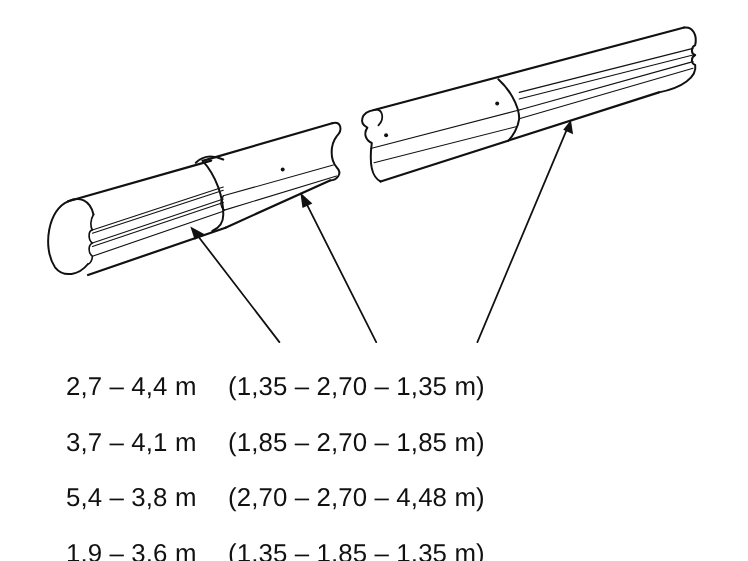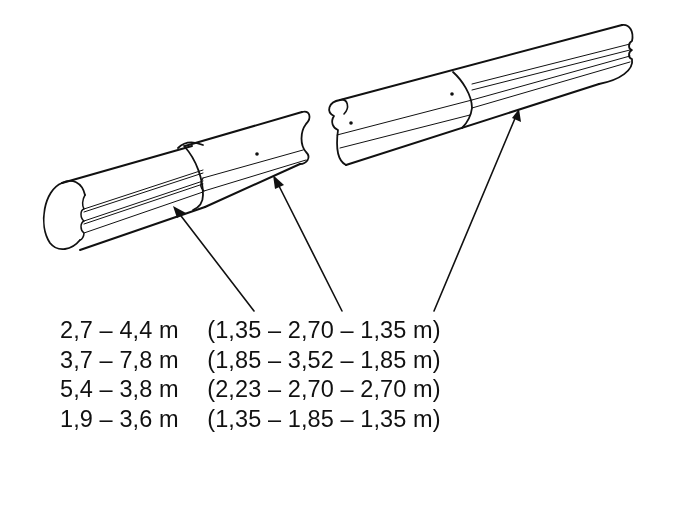--- a/index.html
+++ b/index.html
@@ -1,20 +1,20 @@
 <!DOCTYPE html>
 <html><head>
   <meta charset="utf-8">
   <style>
     html, body { margin: 0; padding: 0; background: #ffffff; }
     body { width: 680px; height: 510px; position: relative; overflow: hidden; font-family: "Liberation Sans", sans-serif; }
     .illustration { position: absolute; left: 0; top: 0; width: 680px; height: 510px; }
     .specs { position: absolute; left: 60px; top: 316px; margin: 0; padding: 0; list-style: none; }
     .spec-row { font-size: 23.5px; line-height: 29.5px; color: #111111; white-space: pre; letter-spacing: 0.1px; }
-    .spec-total { display: inline-block; width: 134px; }
+    .spec-total { display: inline-block; width: 134px; margin-top: 21px; }
   </style>
 </head>
 <body>
 
 <svg class="illustration" viewBox="0 0 680 510" xmlns="http://www.w3.org/2000/svg" fill="none" stroke="#111" stroke-linecap="round" stroke-linejoin="round">
 
   <g>
 
     <path d="M62,183 C44,190 38,225 50,243 C58,253 72,250 80,240" stroke-width="1.8"></path>
     <path d="M62,183 C72,178 82,182 85,195" stroke-width="1.8"></path>
@@ -73,16 +73,16 @@
     <polygon points="173,206 186,213 177,218" fill="#111" stroke="none"></polygon>
     <line x1="342" y1="311" x2="277" y2="182"></line>
     <polygon points="273,175 284,185 275,189" fill="#111" stroke="none"></polygon>
     <line x1="434" y1="311" x2="516" y2="116"></line>
     <polygon points="519,109 521,122 512,118" fill="#111" stroke="none"></polygon>
   </g>
 </svg>
 
 <ul class="specs">
   <li class="spec-row"><span class="spec-total">2,7 – 4,4 m</span>  <span>(1,35 – 2,70 – 1,35 m)</span></li>
-  <li class="spec-row"><span class="spec-total">3,7 – 7,8 m</span>  <span>(1,85 – 3,52 – 1,85 m)</span></li>
-  <li class="spec-row"><span class="spec-total">5,4 – 3,8 m</span>  <span>(2,23 – 2,70 – 2,70 m)</span></li>
+  <li class="spec-row"><span class="spec-total">3,7 – 4,1 m</span>  <span>(1,85 – 2,70 – 1,85 m)</span></li>
+  <li class="spec-row"><span class="spec-total">5,4 – 3,8 m</span>  <span>(2,70 – 2,70 – 4,48 m)</span></li>
   <li class="spec-row"><span class="spec-total">1,9 – 3,6 m</span>  <span>(1,35 – 1,85 – 1,35 m)</span></li>
 </ul>
 
 </body></html>

